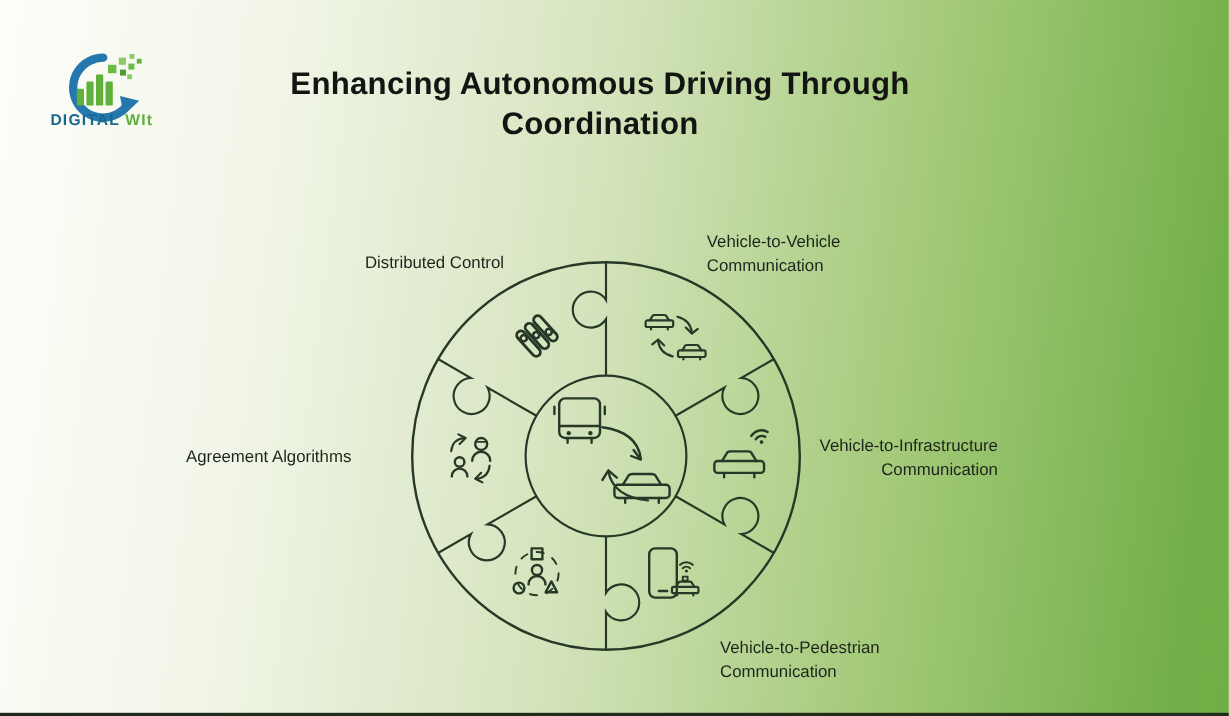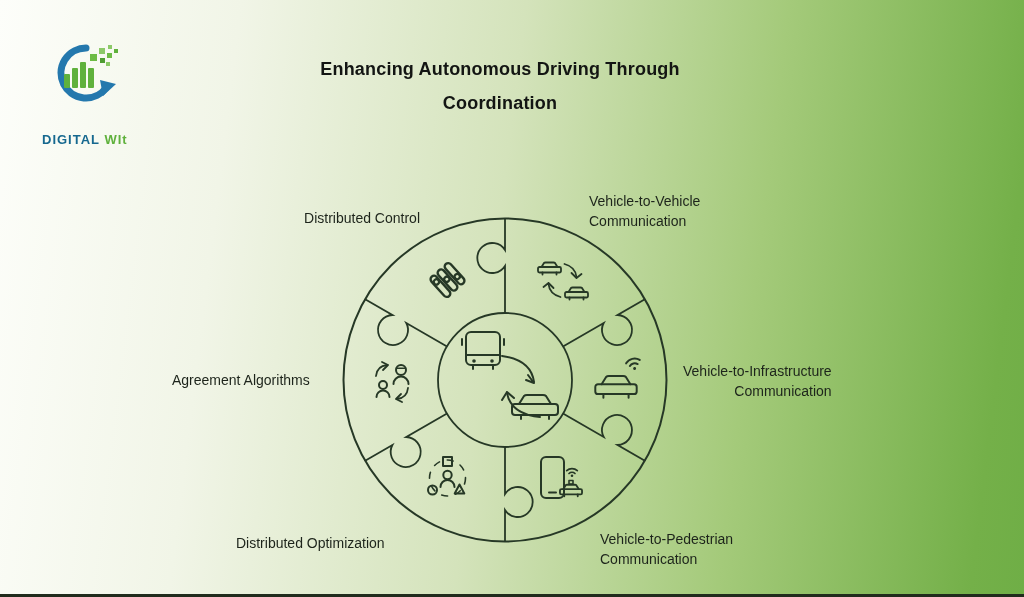--- a/index.html
+++ b/index.html
@@ -7,44 +7,44 @@
     position:relative;
     width:1024px;height:597px;
     overflow:hidden;
     font-family:"Liberation Sans", sans-serif;
     background:linear-gradient(97deg,#fdfefa 0%,#f1f5e7 22%,#d4e3bb 48%,#a4ca7a 72%,#74b049 95%,#6fae46 100%);
   }
   
   .title{
     position:absolute;left:0;top:52px;width:1000px;
     text-align:center;color:#131513;
-    font-size:18px;font-weight:bold;line-height:34px;letter-spacing:.2px;
+    font-size:26px;font-weight:bold;line-height:34px;letter-spacing:.2px;
   }
   
   .logo{position:absolute;left:40px;top:42px;width:96px;height:72px;}
   .logo-text{
     position:absolute;left:42px;top:92px;width:120px;
-    font-size:13px;font-weight:bold;letter-spacing:1px;white-space:nowrap;margin-top:40px;
+    font-size:13px;font-weight:bold;letter-spacing:1px;white-space:nowrap;
   }
   .logo-text .p1{color:#16688f;}
   .logo-text .p2{color:#5fb13c;}
   
   .diagram-svg{position:absolute;left:335px;top:210px;width:340px;height:340px;}
   
   .seg-label{
     position:absolute;color:#1d241b;
     font-size:14px;line-height:20px;white-space:nowrap;
   }
   .seg-label span{display:block;}
   .lbl-hier{right:604px;top:208px;text-align:right;}
   .lbl-v2v{left:589px;top:191px;}
   .lbl-v2i{left:683px;top:361px;text-align:right;}
   .lbl-v2p{left:600px;top:529px;}
   .lbl-dist{left:236px;top:533px;}
-  .lbl-agree{left:155px;top:370px;margin-left:17px;}
+  .lbl-agree{left:155px;top:370px;}
   
   .bottom-line{position:absolute;left:0;bottom:0;width:1024px;height:3px;background:#202b1c;}
 </style>
 </head>
 <body>
 
 <div id="canvas">
 
   <svg class="logo" viewBox="0 0 96 72">
     <g>
@@ -192,21 +192,18 @@
     <span>Communication</span>
   </div>
   <div class="seg-label lbl-v2i">
     <span>Vehicle-to-Infrastructure</span>
     <span>Communication</span>
   </div>
   <div class="seg-label lbl-v2p">
     <span>Vehicle-to-Pedestrian</span>
     <span>Communication</span>
   </div>
-  <div class="seg-label lbl-dist">
-    <span>Distributed Optimization</span>
-  </div>
   <div class="seg-label lbl-agree">
     <span>Agreement Algorithms</span>
   </div>
 
   <div class="bottom-line"></div>
 </div>
 
 </body></html>

